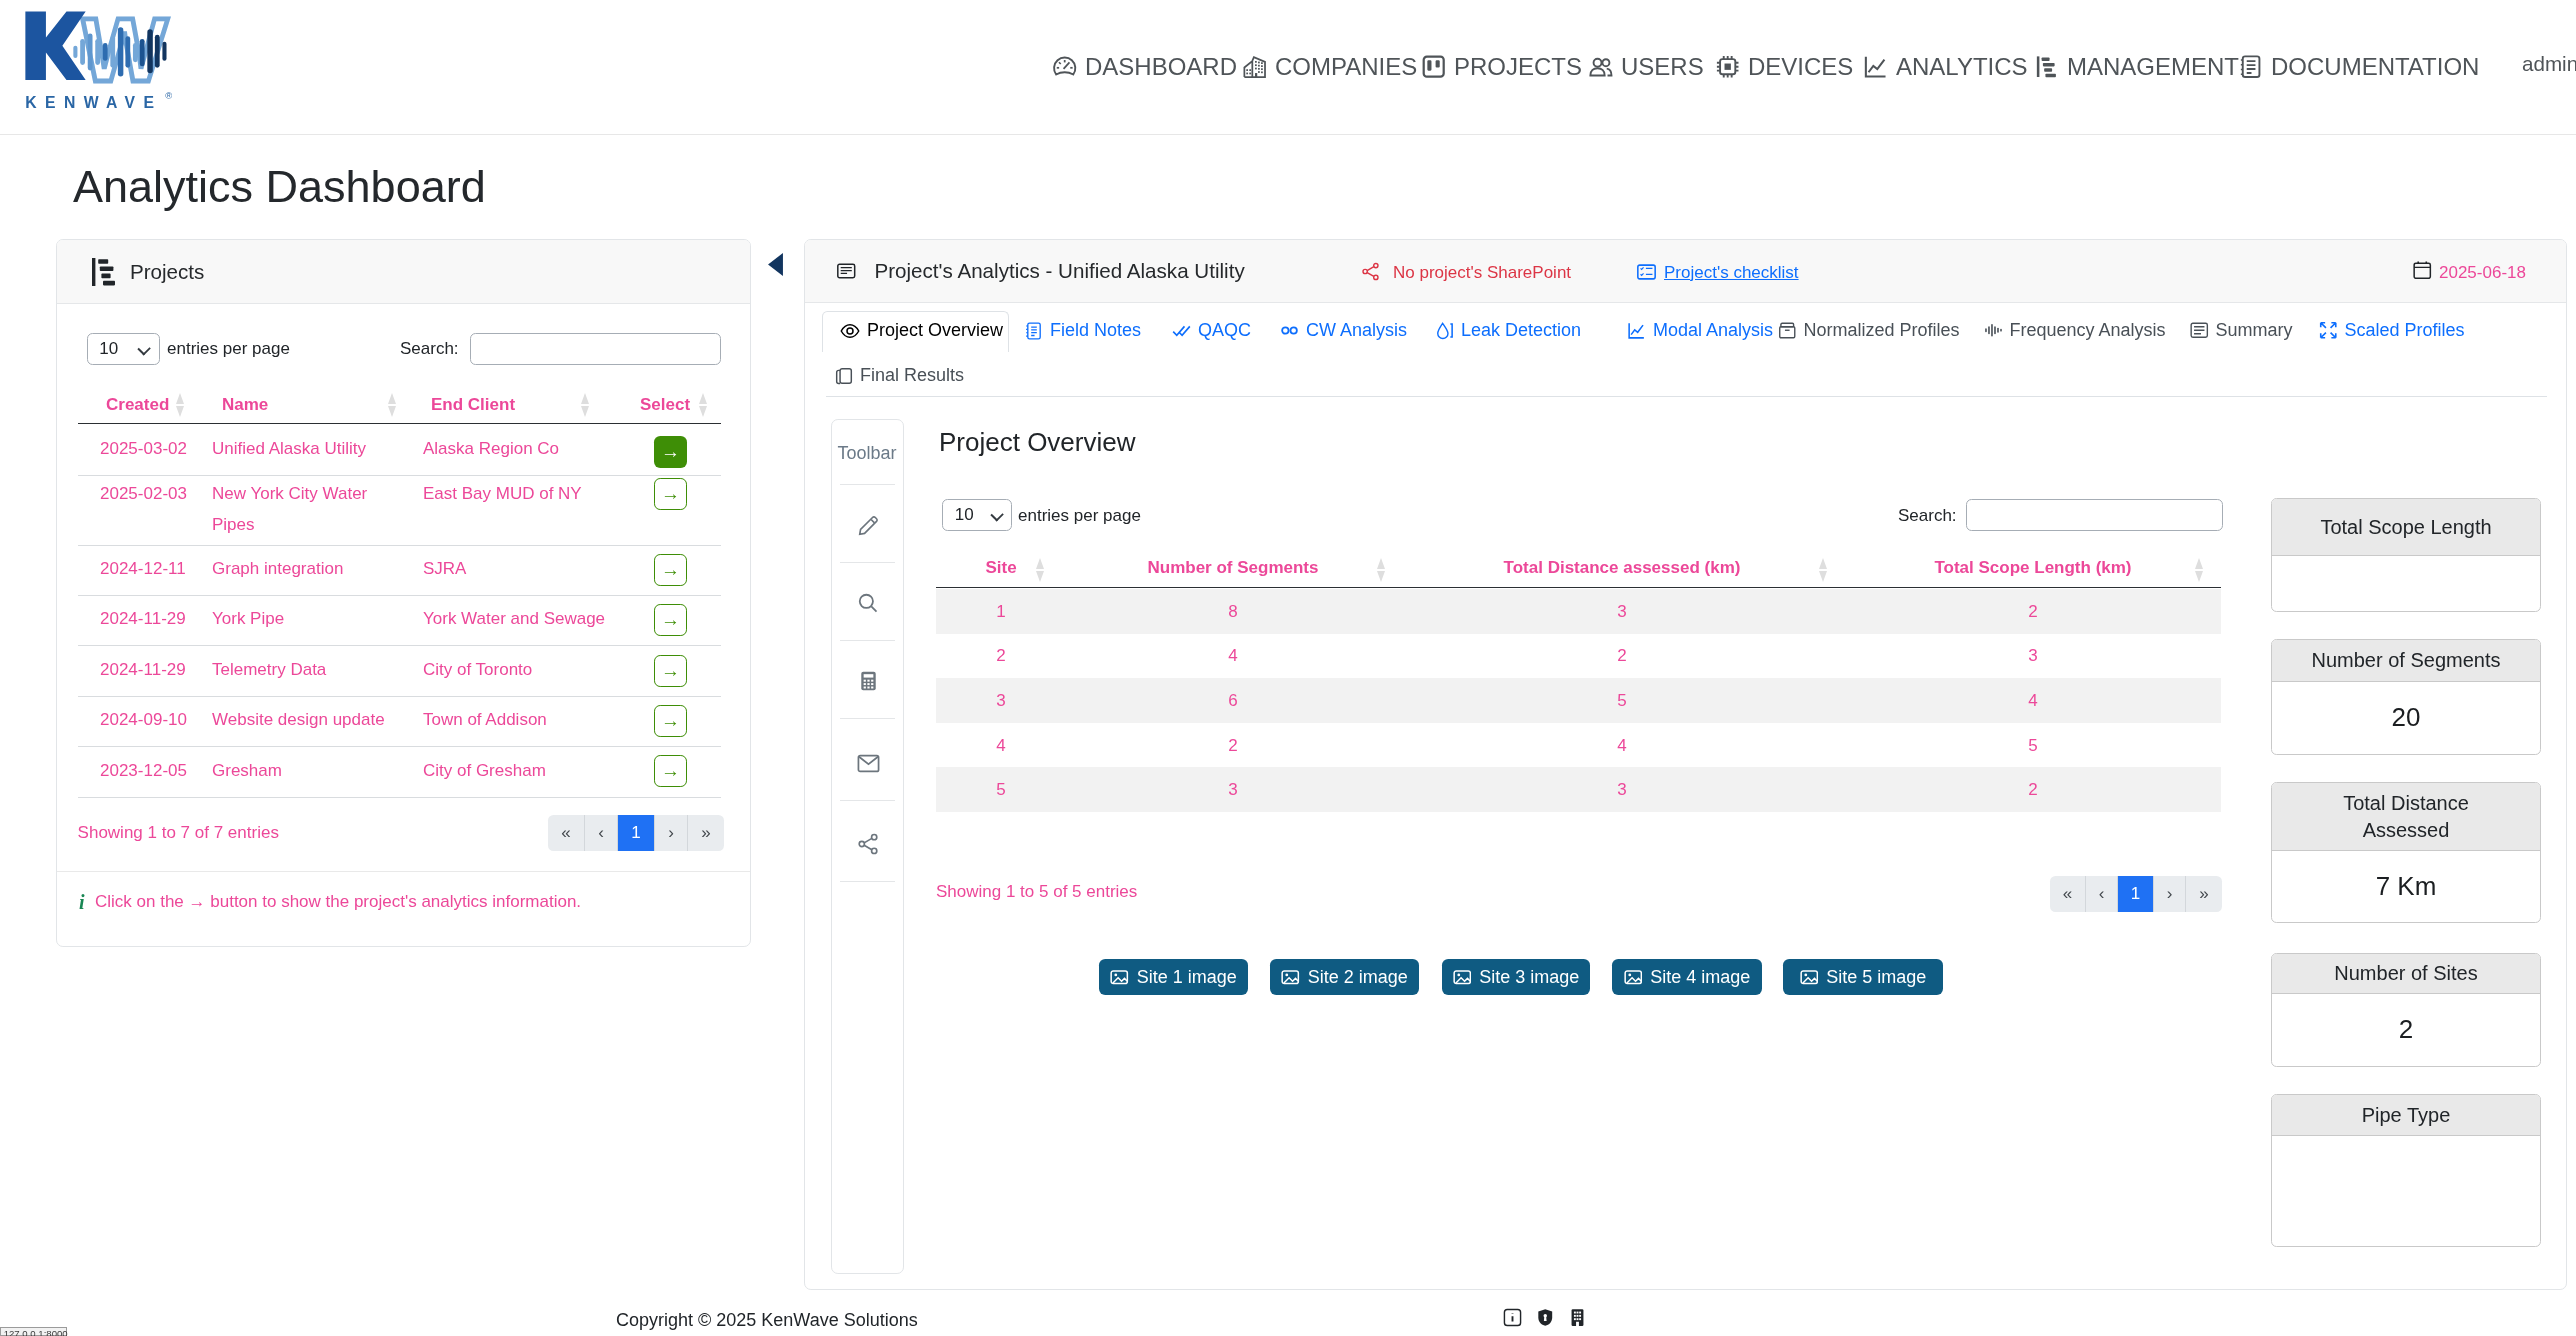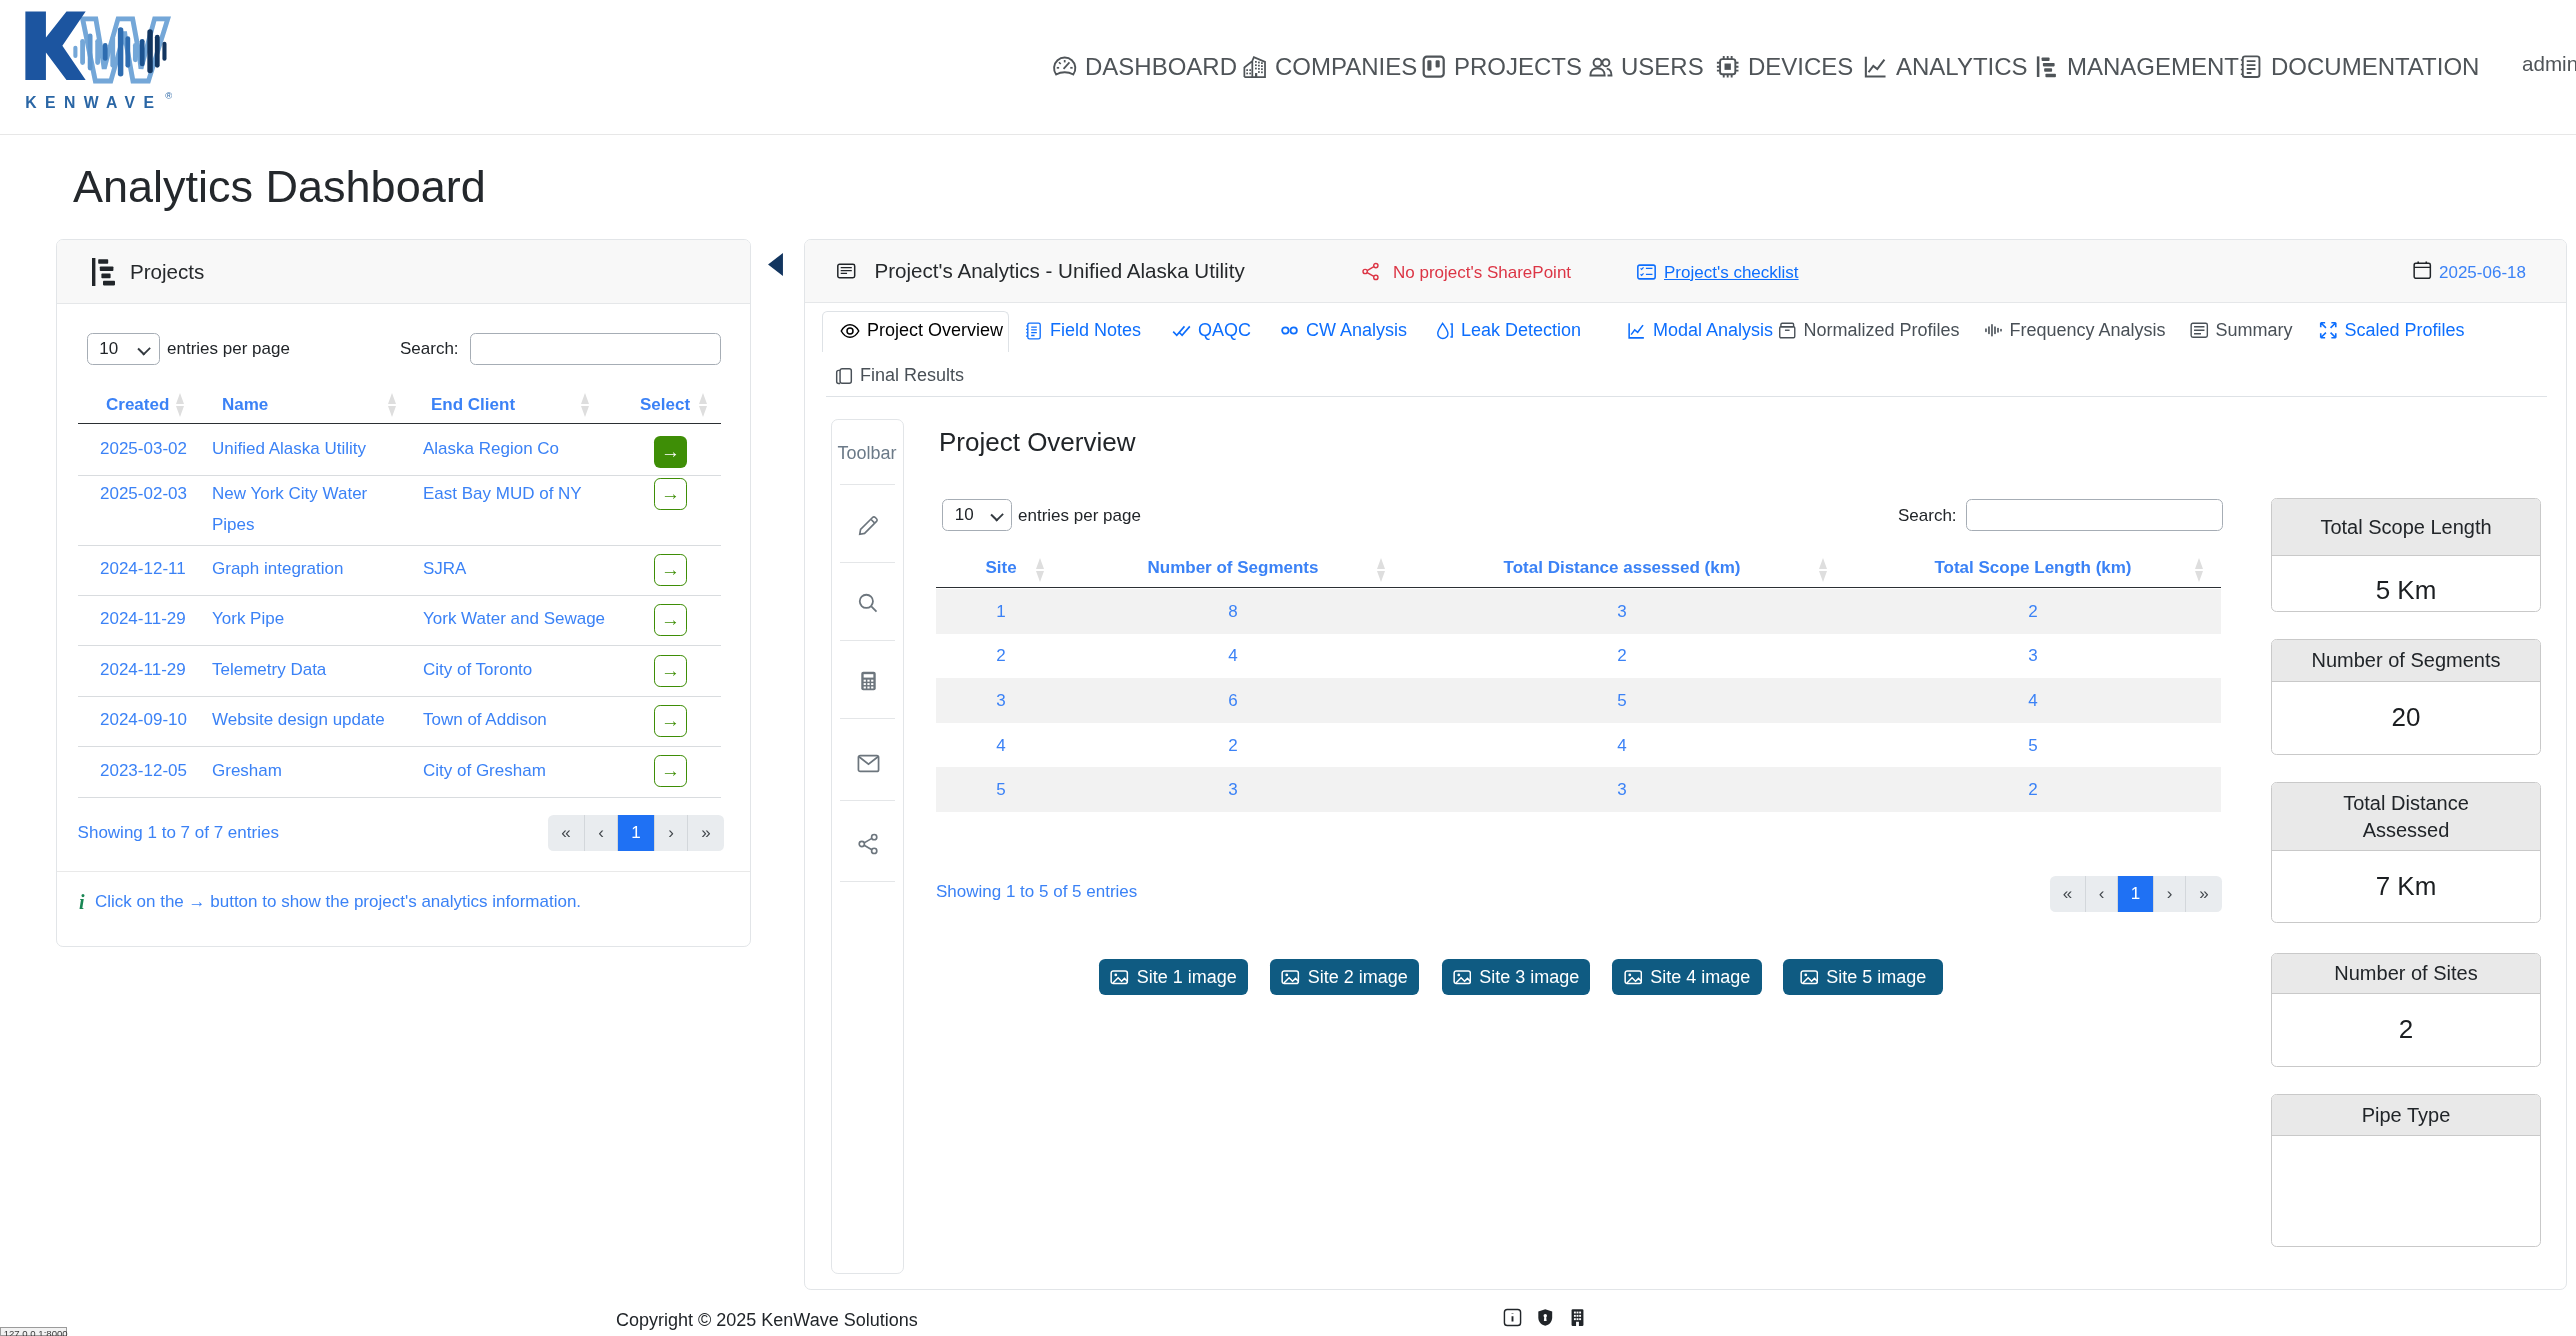--- a/index.html
+++ b/index.html
@@ -26,21 +26,21 @@
 .sel { position:absolute; width:73px; height:32px; border:1.4px solid #a6adb5; border-radius:5.5px; font-size:17px; color:#212529; display:flex; align-items:center; padding-left:11.7px; background:#fff; }
 .sel .chev { position:absolute; right:9.6px; top:9.6px; width:9.6px; height:9.6px; border-left:2.1px solid #343a40; border-bottom:2.1px solid #343a40; transform:rotate(-45deg) scale(1,0.9); }
 .inp { position:absolute; height:32px; border:1.4px solid #a6adb5; border-radius:5.5px; background:#fff; }
 .lbl { position:absolute; font-size:17px; color:#212529; white-space:nowrap; }
 
 .sort { position:absolute; width:0; height:0; }
 .sort:before, .sort:after { content:""; position:absolute; left:0; border-left:4.8px solid transparent; border-right:4.8px solid transparent; }
 .sort:before { border-bottom:11px solid #dedede; top:0; }
 .sort:after  { border-top:11px solid #dedede; top:13px; }
 
-.cell { position:absolute; font-size:17px; color:#3b82f6; white-space:nowrap; }
+.cell { position:absolute; font-size:17px; color:#ec4899; white-space:nowrap; }
 .bold { font-weight:bold; }
 .rowline { position:absolute; height:0.7px; background:#d9dcdf; }
 .hline2 { position:absolute; height:1.4px; background:#2b2f33; }
 
 .gbtn { position:absolute; width:33px; height:32px; border-radius:6.2px; display:flex; align-items:center; justify-content:center; font-size:19px; }
 .gbtn.fill { background:#3e8e06; color:#fff; }
 .gbtn.out { background:#fff; border:1.4px solid #3e8e06; color:#3e8e06; }
 
 .pgn { position:absolute; display:flex; }
 .pgn div { height:36px; background:#e9ecef; border-right:0.7px solid #d3d7db; font-size:17px; color:#43484d; display:flex; align-items:center; justify-content:center; }
@@ -420,21 +420,20 @@
         <path d="M2.5 13 7 8.5 10 11.5 12.5 9 15 11.5"></path>
       </svg>Site 4 image</div>
   <div class="sbtn" style="left:978px;width:160px"><svg width="18.5" height="18.5" viewBox="0 0 16 16" fill="none" stroke="#fff" stroke-width="1.3">
         <rect x="1" y="2.5" width="14" height="11" rx="1.8"></rect>
         <circle cx="5" cy="6" r="1.2" fill="#fff" stroke="none"></circle>
         <path d="M2.5 13 7 8.5 10 11.5 12.5 9 15 11.5"></path>
       </svg>Site 5 image</div>
 </div>
 <div class="stat" style="top:498px;height:114px">
   <div class="stathead" style="height:57px">Total Scope Length</div>
-  <div class="statval" style="height:69px">5 Km</div>
 </div>
 <div class="stat" style="top:639px;height:116px">
   <div class="stathead" style="height:42px">Number of Segments</div>
   <div class="statval" style="height:71px">20</div>
 </div>
 <div class="stat" style="top:782px;height:141px">
   <div class="stathead" style="height:68px;line-height:1.35">Total Distance<br>Assessed</div>
   <div class="statval" style="height:70px">7 Km</div>
 </div>
 <div class="stat" style="top:953px;height:114px">

